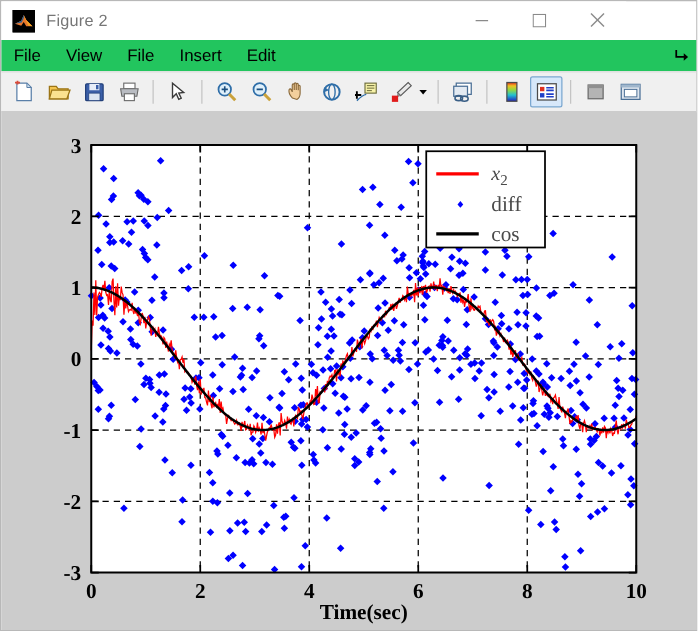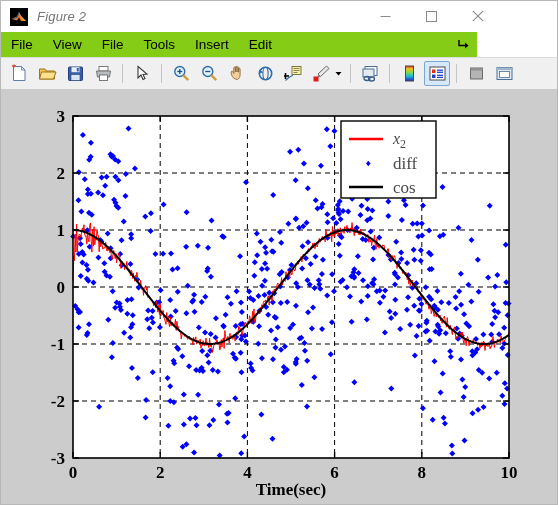--- a/index.html
+++ b/index.html
@@ -16,21 +16,21 @@
     box-sizing: border-box;
     border: 1px solid #b8b8b8;
     overflow: hidden;
   }
 
   
   #titlebar {
     position: absolute; left: 0; top: 0;
     width: 500px; height: 31px;
     background: #ffffff;
-    display: flex; align-items: center; font-style: italic;
+    display: flex; align-items: center;
   }
   #app-icon {
     width: 18px; height: 18px;
     margin-left: 9px; margin-right: 9px;
     position: relative;
     background: #000000;
     flex: 0 0 auto;
   }
   #app-icon svg { display: block; }
   #title-text {
@@ -45,22 +45,22 @@
     display: flex; align-items: center; justify-content: center;
   }
   #btn-min { right: 93px; }
   #btn-max { right: 47px; }
   #btn-close { right: 1px; }
   .wbtn svg { display: block; }
 
   
   #menubar {
     position: absolute; left: 0; top: 31px;
-    width: 476px; height: 25px;
-    background: #84cc16;
+    width: 558px; height: 25px;
+    background: #22c55e;
     display: flex; align-items: center;
   }
   .menu-item {
     font-size: 13.5px;
     color: #000000;
     font-family: "Liberation Sans", sans-serif;
     padding: 3px 10px 4px 10px;
     white-space: nowrap;
   }
   #menu-overflow-arrow {
@@ -141,21 +141,20 @@
         <line x1="0.8" y1="0.8" x2="11.2" y2="11.2" stroke="#8a8a8a" stroke-width="1.1"></line>
         <line x1="11.2" y1="0.8" x2="0.8" y2="11.2" stroke="#8a8a8a" stroke-width="1.1"></line>
       </svg>
     </div>
   </div>
 
   <div id="menubar">
     <span class="menu-item">File</span>
     <span class="menu-item">View</span>
     <span class="menu-item">File</span>
-    <span class="menu-item">Tools</span>
     <span class="menu-item">Insert</span>
     <span class="menu-item">Edit</span>
     <span id="menu-overflow-arrow">
       <svg width="14" height="14" viewBox="0 0 14 14">
         <path d="M2 3 L2 8.5 L10 8.5" stroke="#000000" stroke-width="1.4" fill="none"></path>
         <path d="M8 5.5 L11.5 8.5 L8 11.5 Z" fill="#000000"></path>
       </svg>
     </span>
   </div>
 

